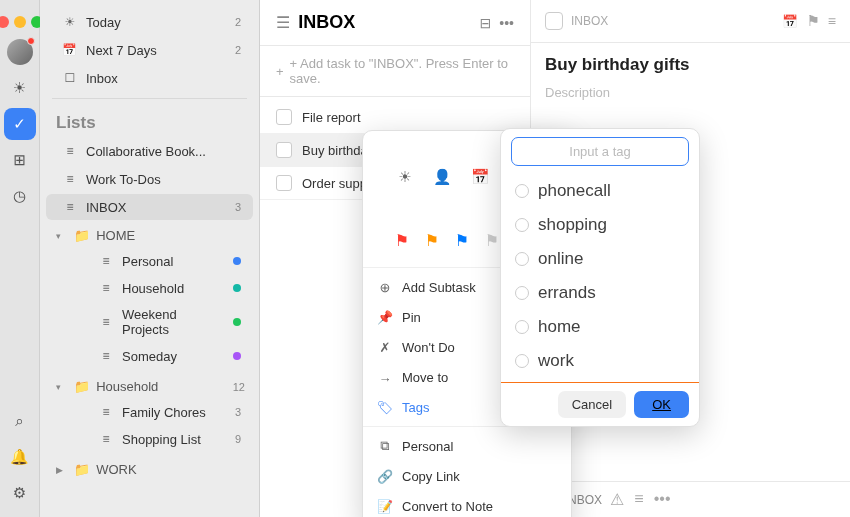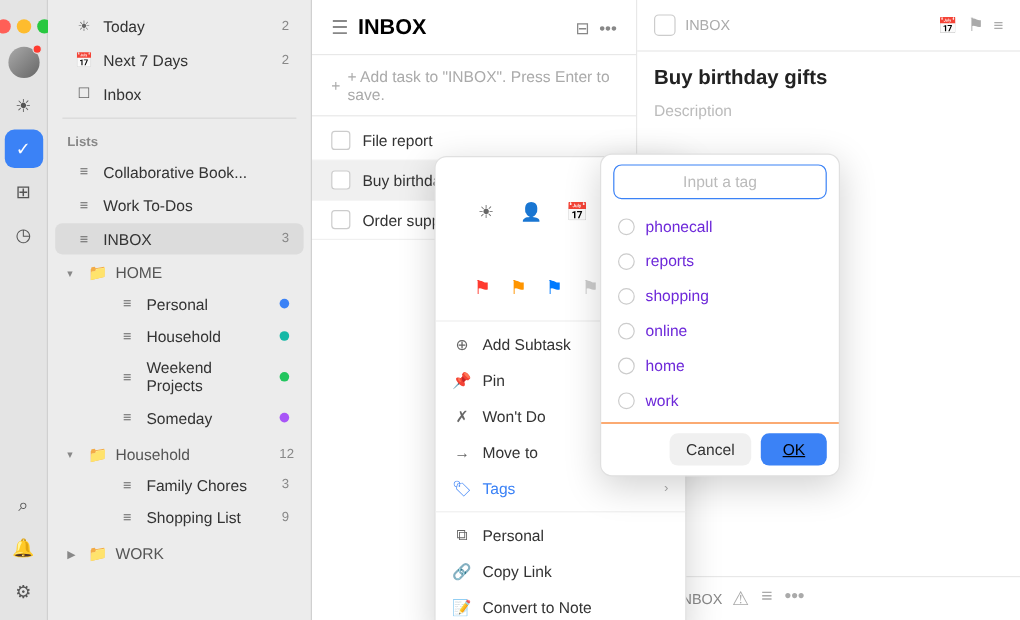--- a/index.html
+++ b/index.html
@@ -5,21 +5,21 @@
     * { box-sizing: border-box; margin: 0; padding: 0; }
     body { font-family: -apple-system, BlinkMacSystemFont, 'Segoe UI', sans-serif; background: #f0f0f0; display: flex; height: 517px; width: 850px; overflow: hidden; font-size: 13px; }
 
     
     .sidebar { width: 220px; background: #ececec; display: flex; flex-direction: column; padding: 8px 0; border-right: 1px solid #d0d0d0; flex-shrink: 0; }
     .sidebar-item { display: flex; align-items: center; padding: 5px 12px 5px 16px; cursor: pointer; gap: 8px; color: #333; border-radius: 6px; margin: 1px 6px; }
     .sidebar-item.active { background: #dcdcdc; font-weight: 500; }
     .sidebar-item .item-icon { width: 16px; height: 16px; display: flex; align-items: center; justify-content: center; font-size: 12px; color: #666; flex-shrink: 0; }
     .sidebar-item .item-label { flex: 1; font-size: 13px; }
     .sidebar-item .item-count { font-size: 11px; color: #888; margin-left: auto; }
-    .sidebar-section-label { padding: 8px 16px 4px 16px; font-size: 11px; color: #888; font-weight: 600; text-transform: none; letter-spacing: 0; }
+    .sidebar-section-label { padding: 8px 16px 4px 16px; font-size: 17px; color: #888; font-weight: 600; text-transform: none; letter-spacing: 0; }
     .sidebar-group { margin: 2px 0; }
     .sidebar-group-header { display: flex; align-items: center; padding: 4px 8px 4px 10px; cursor: pointer; gap: 6px; color: #555; border-radius: 6px; margin: 1px 6px; }
     .sidebar-group-header .chevron { font-size: 9px; color: #888; width: 12px; }
     .sidebar-group-header .folder-icon { font-size: 13px; }
     .sidebar-group-header .group-label { font-size: 13px; font-weight: 500; flex: 1; }
     .sidebar-group-header .group-count { font-size: 11px; color: #888; }
     .sidebar-child { padding-left: 36px; }
     .sidebar-child .sidebar-item { margin: 1px 6px; }
     .dot { width: 8px; height: 8px; border-radius: 50%; flex-shrink: 0; }
     .dot-blue { background: #3b82f6; }
@@ -68,21 +68,21 @@
     .right-footer-actions { display: flex; gap: 10px; }
     .right-footer-actions span { color: #aaa; font-size: 16px; cursor: pointer; }
 
     
     .tags-dropdown { position: absolute; left: 500px; top: 128px; width: 200px; background: #fff; border-radius: 10px; box-shadow: 0 8px 30px rgba(0,0,0,0.18); z-index: 200; border: 1px solid #e0e0e0; padding: 8px 0 0 0; }
     .tags-input { margin: 0 10px 8px 10px; }
     .tags-input input { width: 100%; border: 1.5px solid #3b82f6; border-radius: 7px; padding: 6px 10px; font-size: 13px; outline: none; color: #333; text-align: center; }
     .tags-input input::placeholder { color: #bbb; }
     .tag-item { display: flex; align-items: center; padding: 7px 14px; gap: 9px; cursor: pointer; }
     .tag-icon { width: 14px; height: 14px; border-radius: 50%; border: 1.5px solid #ccc; flex-shrink: 0; }
-    .tag-label { font-size: 13px; color: #6d28d9; }
+    .tag-label { font-size: 17px; color: #404040; }
     .tags-footer { display: flex; justify-content: flex-end; gap: 8px; padding: 8px 10px; border-top: 1px solid #f97316; margin-top: 4px; }
     .btn-cancel { padding: 6px 14px; border-radius: 7px; border: none; background: #f0f0f0; font-size: 13px; color: #333; cursor: pointer; }
     .btn-ok { padding: 6px 18px; border-radius: 7px; border: none; background: #3b82f6; font-size: 13px; color: #000000; cursor: pointer; font-weight: 500; text-decoration: underline; }
 
     .sidebar-nav-icons { display: flex; flex-direction: column; align-items: center; padding: 8px 0; gap: 4px; width: 40px; background: #e4e4e4; border-right: 1px solid #d0d0d0; }
     .nav-icon { width: 32px; height: 32px; display: flex; align-items: center; justify-content: center; border-radius: 8px; cursor: pointer; color: #555; font-size: 15px; }
     .nav-icon.active { background: #3b82f6; color: #fff; }
     .traffic-lights { display: flex; gap: 5px; padding: 8px 10px 4px 10px; }
     .tl { width: 12px; height: 12px; border-radius: 50%; }
     .tl-red { background: #ff5f57; }
@@ -318,29 +318,29 @@
 <div class="tags-dropdown">
   <div class="tags-input">
     <input type="text" placeholder="Input a tag" style="">
   </div>
   <div class="tag-item">
     <div class="tag-icon"></div>
     <span class="tag-label">phonecall</span>
   </div>
   <div class="tag-item">
     <div class="tag-icon"></div>
-    <span class="tag-label">reports</span>
-  </div>
-  <div class="tag-item">
-    <div class="tag-icon"></div>
     <span class="tag-label">shopping</span>
   </div>
   <div class="tag-item">
     <div class="tag-icon"></div>
     <span class="tag-label">online</span>
+  </div>
+  <div class="tag-item">
+    <div class="tag-icon"></div>
+    <span class="tag-label">errands</span>
   </div>
   <div class="tag-item">
     <div class="tag-icon"></div>
     <span class="tag-label">home</span>
   </div>
   <div class="tag-item">
     <div class="tag-icon"></div>
     <span class="tag-label">work</span>
   </div>
   <div class="tags-footer">

